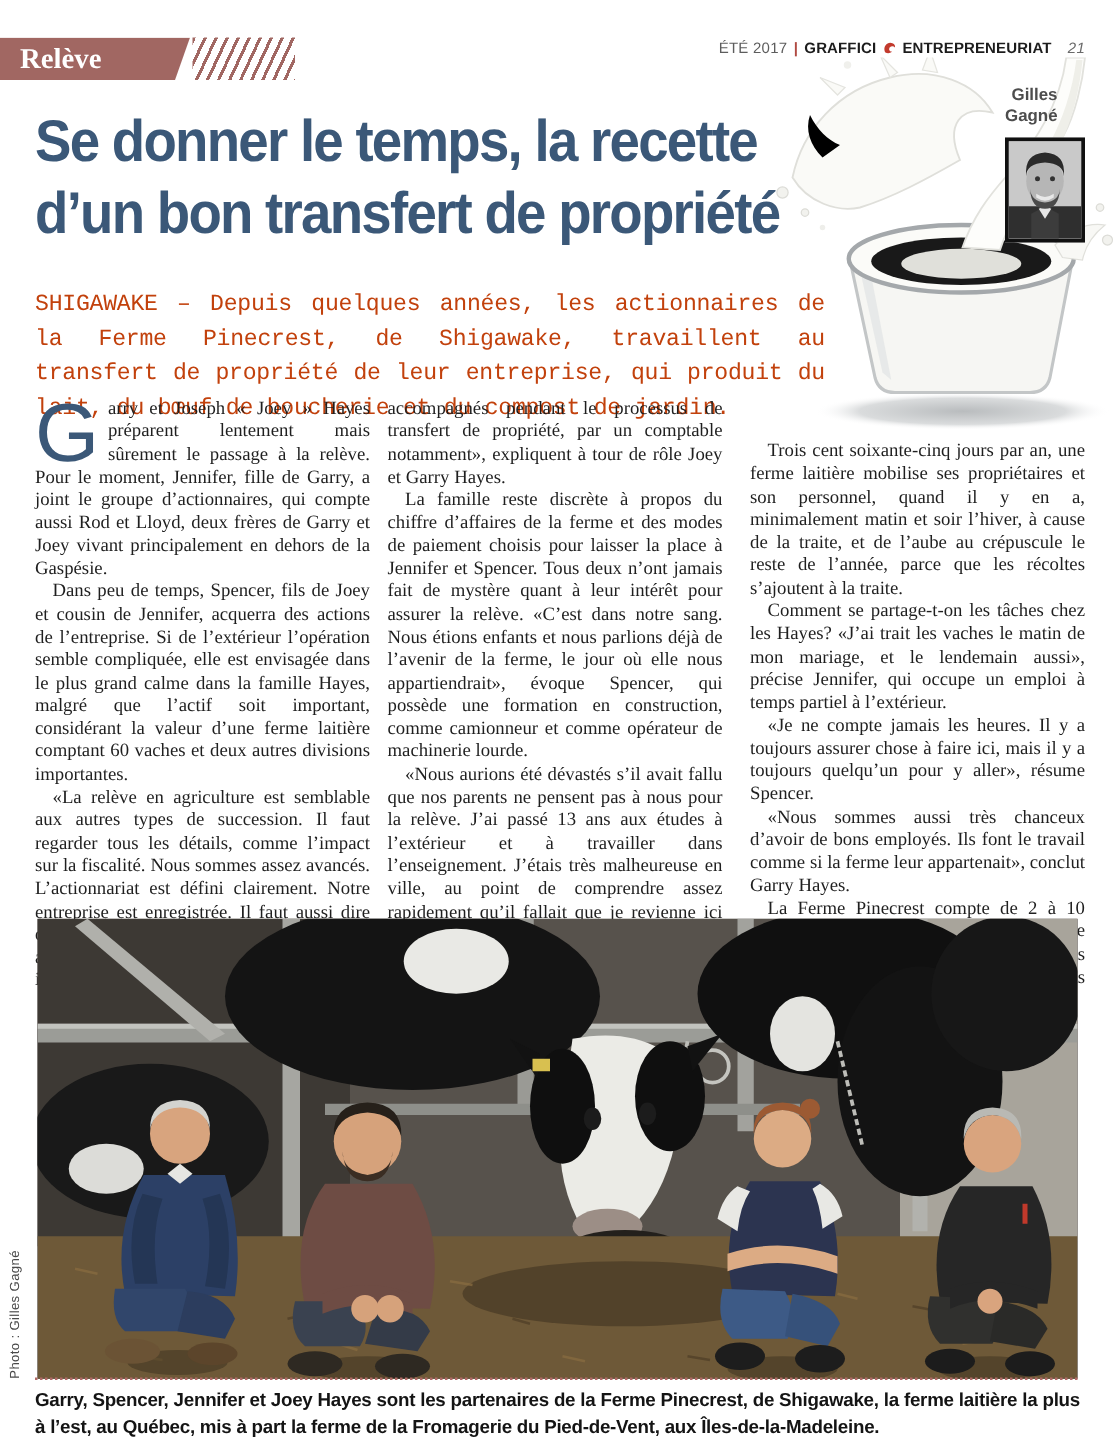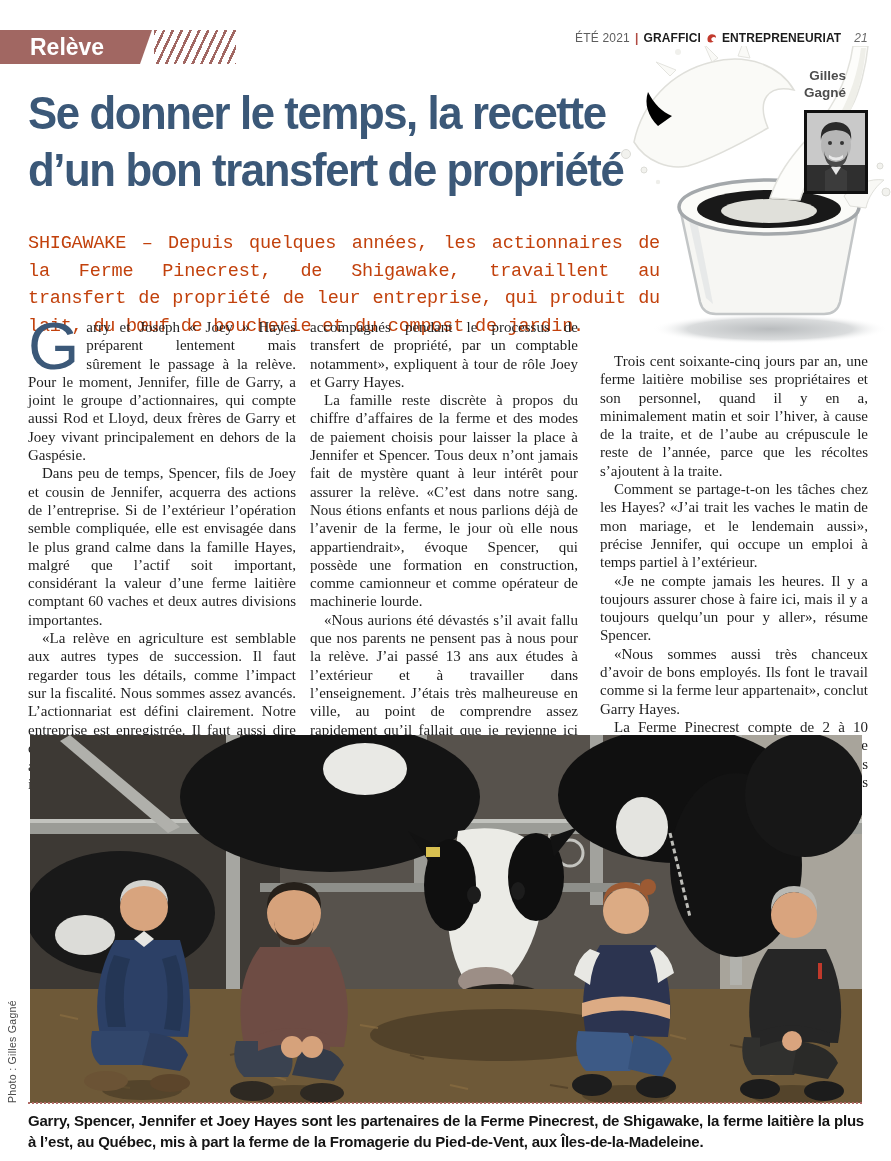--- a/index.html
+++ b/index.html
@@ -4,22 +4,22 @@
 <style>
   html,body{margin:0;padding:0;}
   body{
     width:891px;height:1161px;position:relative;background:#ffffff;
     font-family:"Liberation Serif", serif;color:#222;overflow:hidden;
   }
   
   .banner{position:absolute;left:0;top:30px;height:34px;display:flex;align-items:stretch;}
   .banner-box{
     background:#a16762;color:#fff;width:152px;display:flex;align-items:center;
-    padding-left:30px;box-sizing:border-box;
-    font-family:Liberation Sans, sans-serif;font-weight:700;font-size:23px;
+    padding-left:16px;box-sizing:border-box;
+    font-family:Liberation Serif, serif;font-weight:700;font-size:23px;
     clip-path:polygon(0 0,100% 0,calc(100% - 12px) 100%,0 100%);
   }
   .banner-stripes{
     width:82px;height:34px;margin-left:2px;
     background:repeating-linear-gradient(115deg,#a16762 0 2.5px,rgba(0,0,0,0) 2.5px 8px);
   }
   
   .masthead{
     position:absolute;top:31px;right:23px;
     font-family:"Liberation Sans",sans-serif;font-size:12px;color:#5d5d5d;
@@ -82,21 +82,21 @@
 </style>
 </head>
 <body>
 
 <div class="banner">
   <div class="banner-box">Relève</div>
   <div class="banner-stripes"></div>
 </div>
 
 <div class="masthead">
-  <span>ÉTÉ 2021</span>
+  <span>ÉTÉ 2017</span>
   <span class="sep">|</span>
   <span class="brand">GRAFFICI</span>
   <svg class="graffici-icon" viewBox="0 0 12 12">
     <path d="M2.2,9.5 Q0.6,5.5 3.2,2.8 Q5.8,0.2 9.2,2.0 Q11.4,3.2 10.8,5.4 Q9.6,4.0 7.4,4.6 Q5.4,5.2 5.8,7.4 Q6.1,9.2 8.4,9.2 Q5.2,11.4 2.2,9.5 Z" fill="#c23a2d"></path>
   </svg>
   <span class="sect">ENTREPRENEURIAT</span>
   <span class="pnum">21</span>
 </div>
 
 <svg class="milk" viewBox="0 0 273 300">

